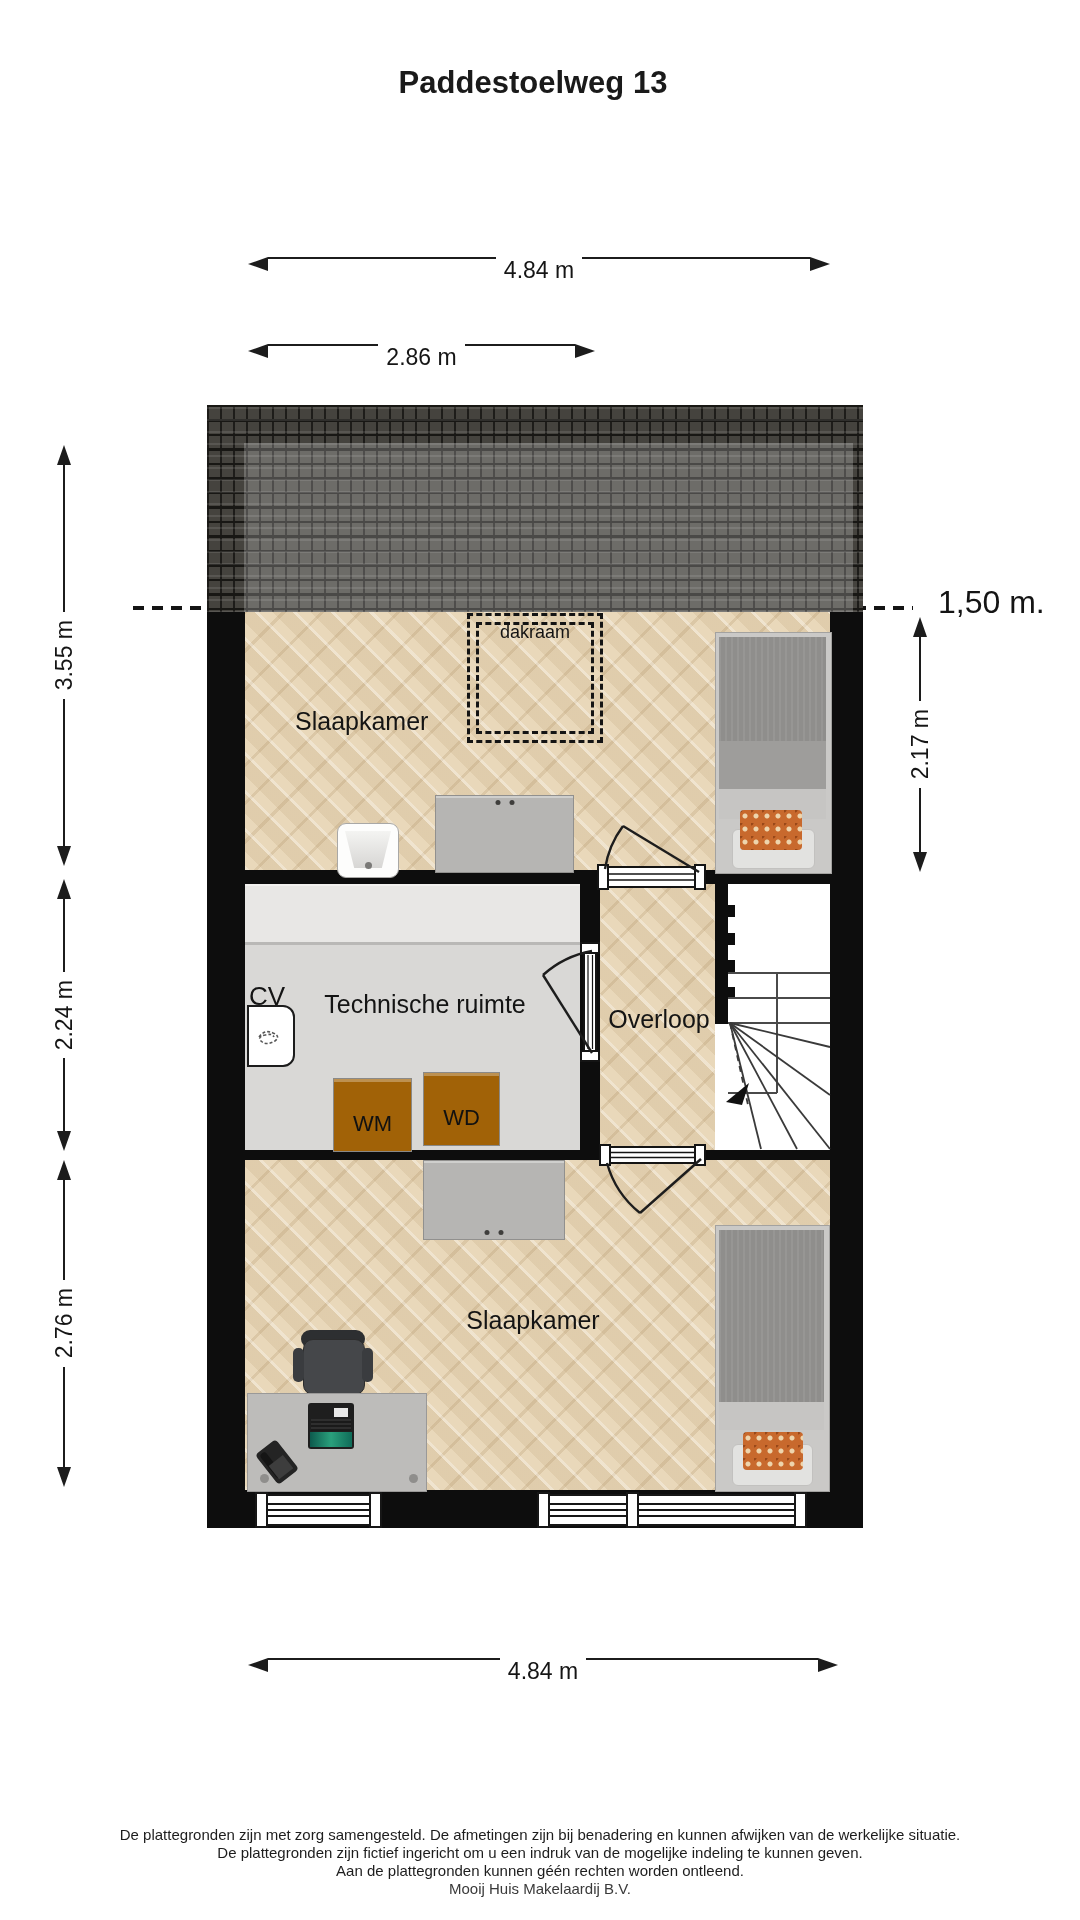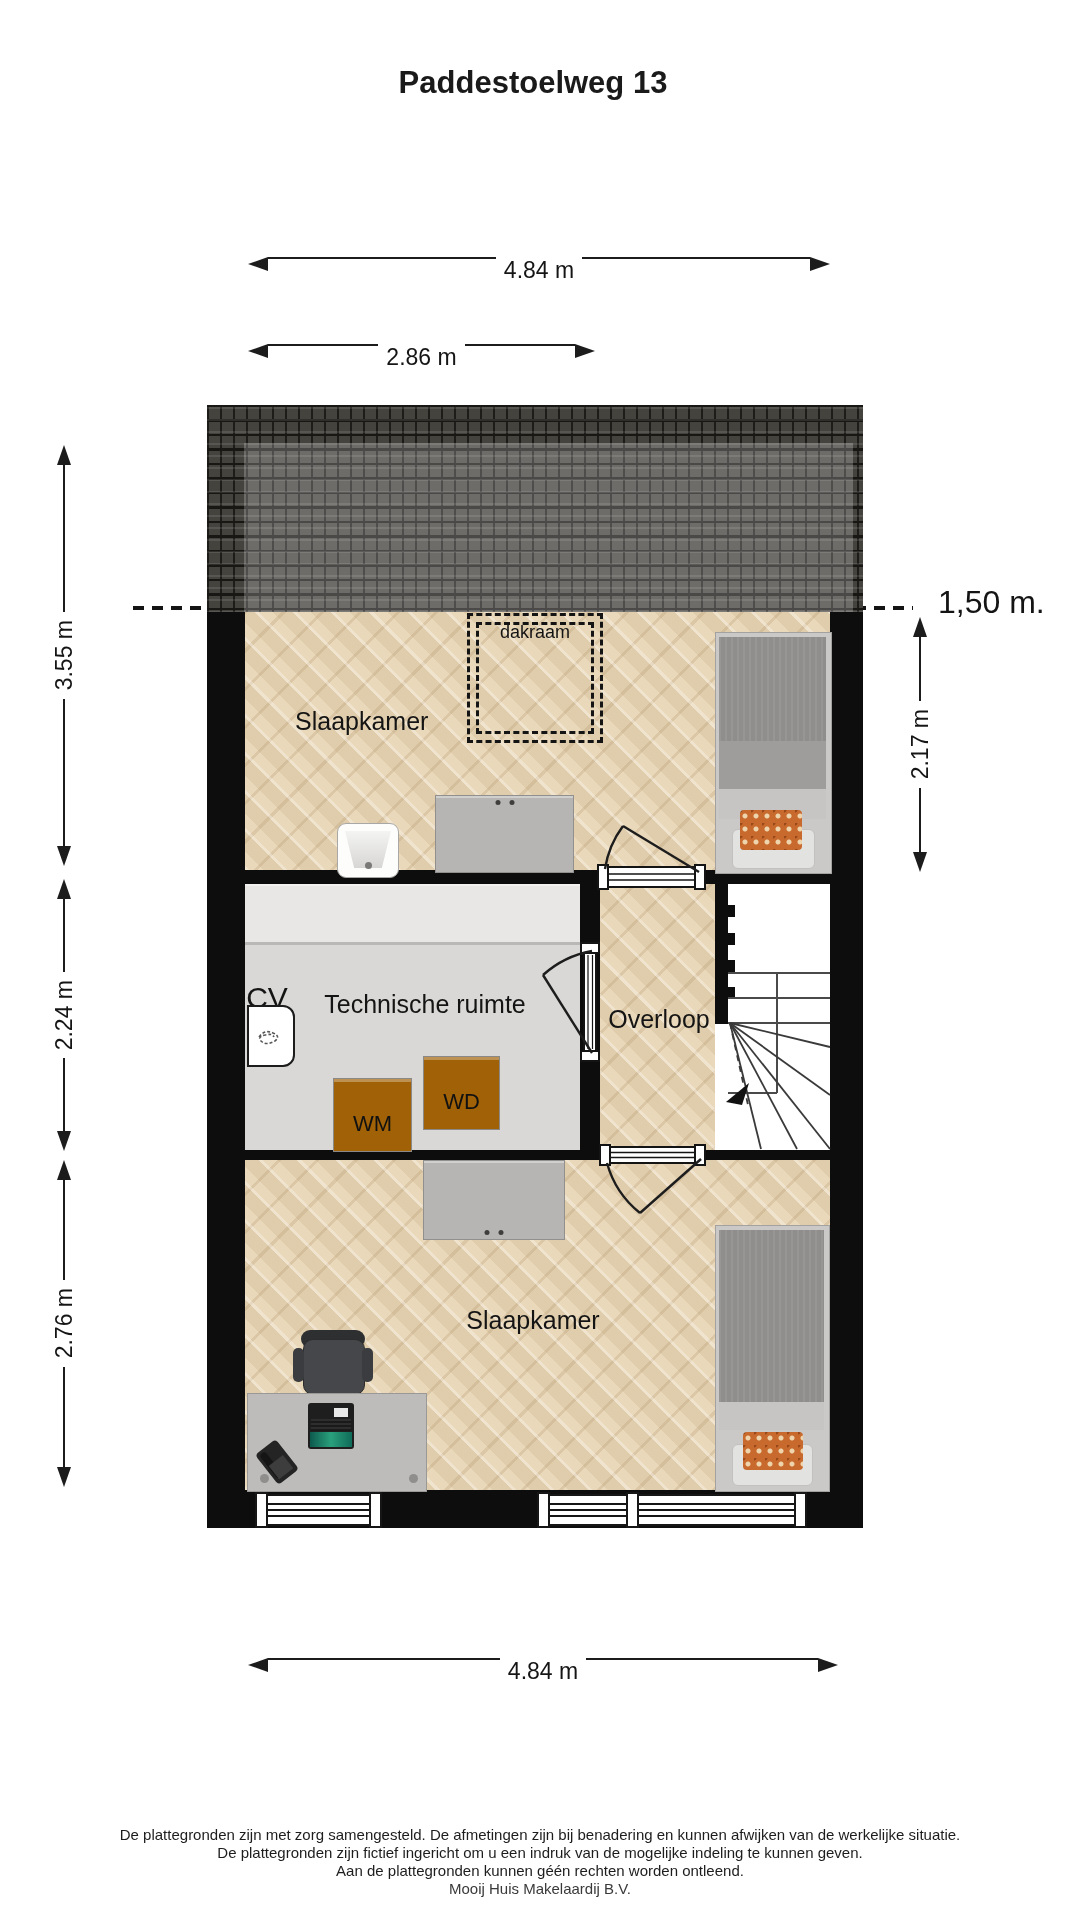--- a/index.html
+++ b/index.html
@@ -37,21 +37,21 @@
     background-image:
       repeating-linear-gradient(180deg, rgba(255,255,255,.10) 2.5px 4.5px, transparent 4.5px 14.5px),
       repeating-linear-gradient(180deg, #181714 0 2.5px, transparent 2.5px 14.5px),
       repeating-linear-gradient(90deg, rgba(16,15,13,.75) 0 2px, transparent 2px 13px);
   }
   #roof-inner{left:37px;top:38px;right:10px;bottom:0;background:rgba(255,255,255,.22);}
   #roofline{left:133px;top:606px;width:780px;height:4px;
     background:repeating-linear-gradient(90deg,#141414 0 11px,transparent 11px 19px);}
 
   .room-label{font-size:25px;color:#141414;text-align:center;white-space:nowrap;}
-  .small-label{font-size:30px;color:#141414;text-align:center;white-space:nowrap;}
+  .small-label{font-size:26px;color:#141414;text-align:center;white-space:nowrap;}
 
   
   #tr-floor{background:var(--tech_floor);}
   #tr-counter{background:var(--counter);border-top:2px solid #f2f1ef;border-bottom:3px solid #b9b8b6;}
 
   
   #dakraam{border:3px dashed #141414;}
   #dakraam .inner{position:absolute;left:6px;top:6px;right:6px;bottom:6px;border:3px dashed #141414;}
   #dakraam .room-label{position:absolute;left:0;right:0;top:6px;font-size:18px;}
 
@@ -225,21 +225,21 @@
   <div class="abs small-label" style="left:36px;top:576px;width:48px;">CV</div>
   <div class="abs" id="cv-unit" style="left:40px;top:600px;width:44px;height:58px;">
     <svg width="44" height="58" viewBox="0 0 44 58">
       <path d="M10 30 q6 -8 14 -4 q8 3 2 8 q-9 5 -14 0 q-4 -4 4 -6 q7 -2 9 2" fill="none" stroke="#555" stroke-width="1.6" stroke-dasharray="3 2"></path>
     </svg>
   </div>
   <div class="abs room-label" style="left:98px;top:585px;width:240px;">Technische ruimte</div>
   <div class="abs appliance" style="left:126px;top:673px;width:77px;height:72px;">
     <span>WM</span>
   </div>
-  <div class="abs appliance" style="left:216px;top:651px;width:75px;height:72px;">
+  <div class="abs appliance" style="left:216px;top:667px;width:75px;height:72px;">
     <span>WD</span>
   </div>
 
   <div class="abs room-label" style="left:396px;top:600px;width:112px;">Overloop</div>
 
   <div class="abs gray-furn" style="left:216px;top:755px;width:140px;height:78px;">
     <div class="handle-dots" style="bottom:4px;">
         <i></i>
         <i></i>
       </div>

